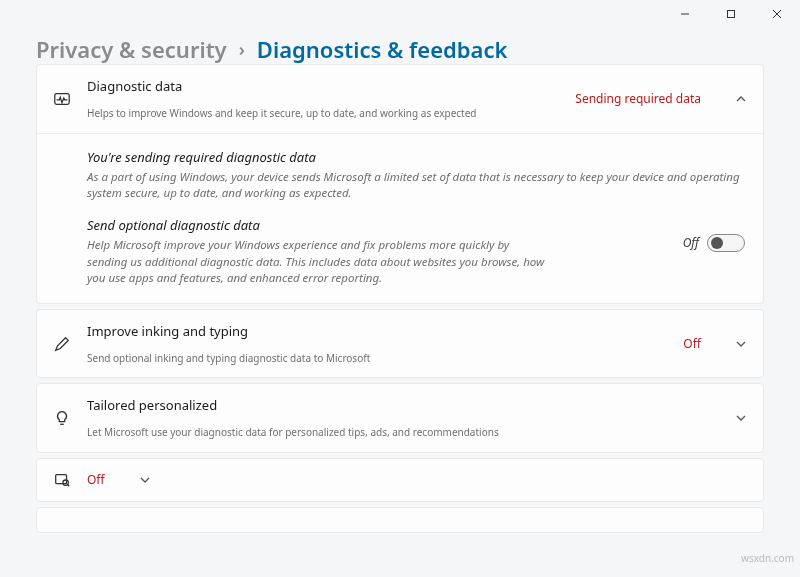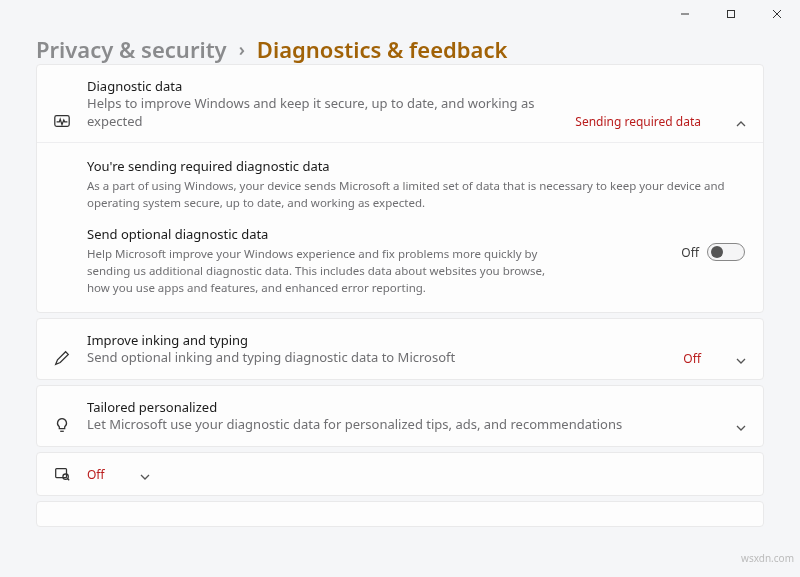--- a/index.html
+++ b/index.html
@@ -26,47 +26,48 @@
   }
   .wc-btn svg { width: 10px; height: 10px; }
   .page {
     padding: 34px 36px 0 36px;
   }
   .breadcrumb {
     display: flex; align-items: center; gap: 12px;
   }
   .bc-parent { font-size: 22px; font-weight: 600; color: #8a8b8d; }
   .bc-sep { font-size: 18px; color: #8a8b8d; font-weight: 600; }
-  .bc-current { font-size: 22px; font-weight: 600; color: #a16207; }
+  .bc-current { font-size: 22px; font-weight: 600; color: #0369a1; }
   .card {
     background: #fdfdfd;
     border: 1px solid #e9e9ea;
     border-radius: 4px;
     margin-bottom: 5px;
   }
   .row {
-    display: flex; align-items: flex-end;
+    display: flex; align-items: center;
     padding: 12px 16px 12px 14px;
     gap: 14px;
   }
   .row .icon-slot {
     width: 22px; display: flex; align-items: center; justify-content: center;
     color: #323232;
     flex-shrink: 0;
   }
   .row .icon-slot svg { width: 18px; height: 18px; }
   .row .txt { flex: 1; min-width: 0; }
   .row .txt .title { font-size: 13px; font-weight: 400; color: #1b1b1b; }
-  .row .txt .sub { font-size: 13px; color: #6f6f72; margin-top: 0; line-height: 1.35; }
+  .row .txt .sub { font-size: 10px; color: #6f6f72; margin-top: 12px; line-height: 1.35; }
   .row .status { font-size: 12px; color: #b91c1c; margin-right: 20px; white-space: nowrap; }
   .row .chev { color: #555; display: flex; align-items: center; }
   .row .chev svg { width: 12px; height: 12px; }
   .expanded-body {
     border-top: 1px solid #eeeef0;
     padding: 14px 18px 16px 50px;
+    font-style: italic;
   }
   .sec { margin-bottom: 14px; }
   .sec:last-child { margin-bottom: 0; }
   .sec .stitle { font-size: 13px; color: #1b1b1b; margin-bottom: 3px; }
   .sec .sdesc { font-size: 11.5px; color: #6f6f72; line-height: 1.45; }
   .sec.with-toggle { display: flex; align-items: flex-start; gap: 20px; }
   .sec.with-toggle .textcol { flex: 1; }
   .toggle-wrap { display: flex; align-items: center; gap: 8px; padding-top: 18px; }
   .tog-label { font-size: 12px; color: #3b3b3b; }
   .toggle {

